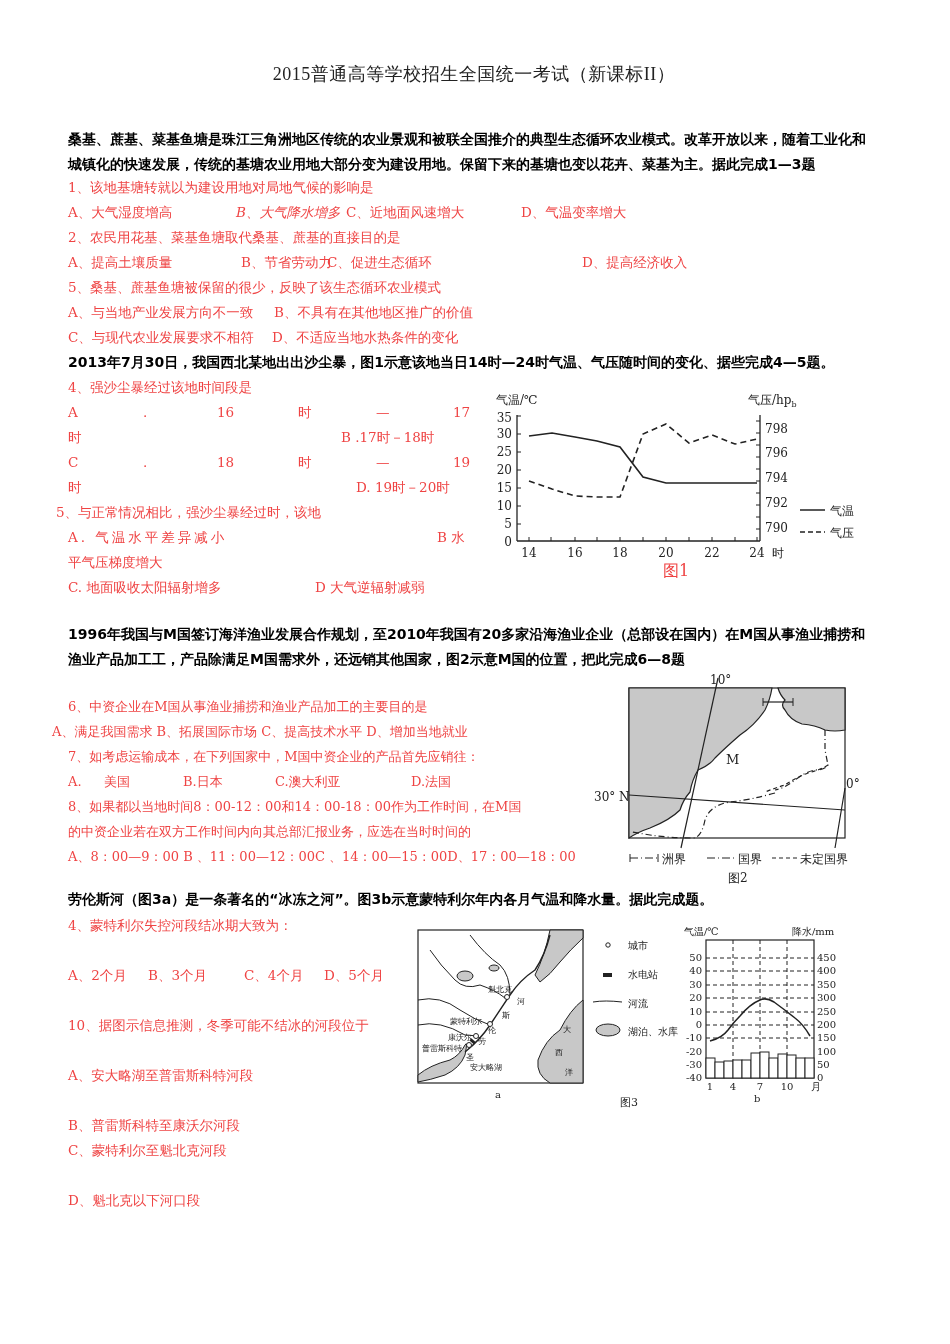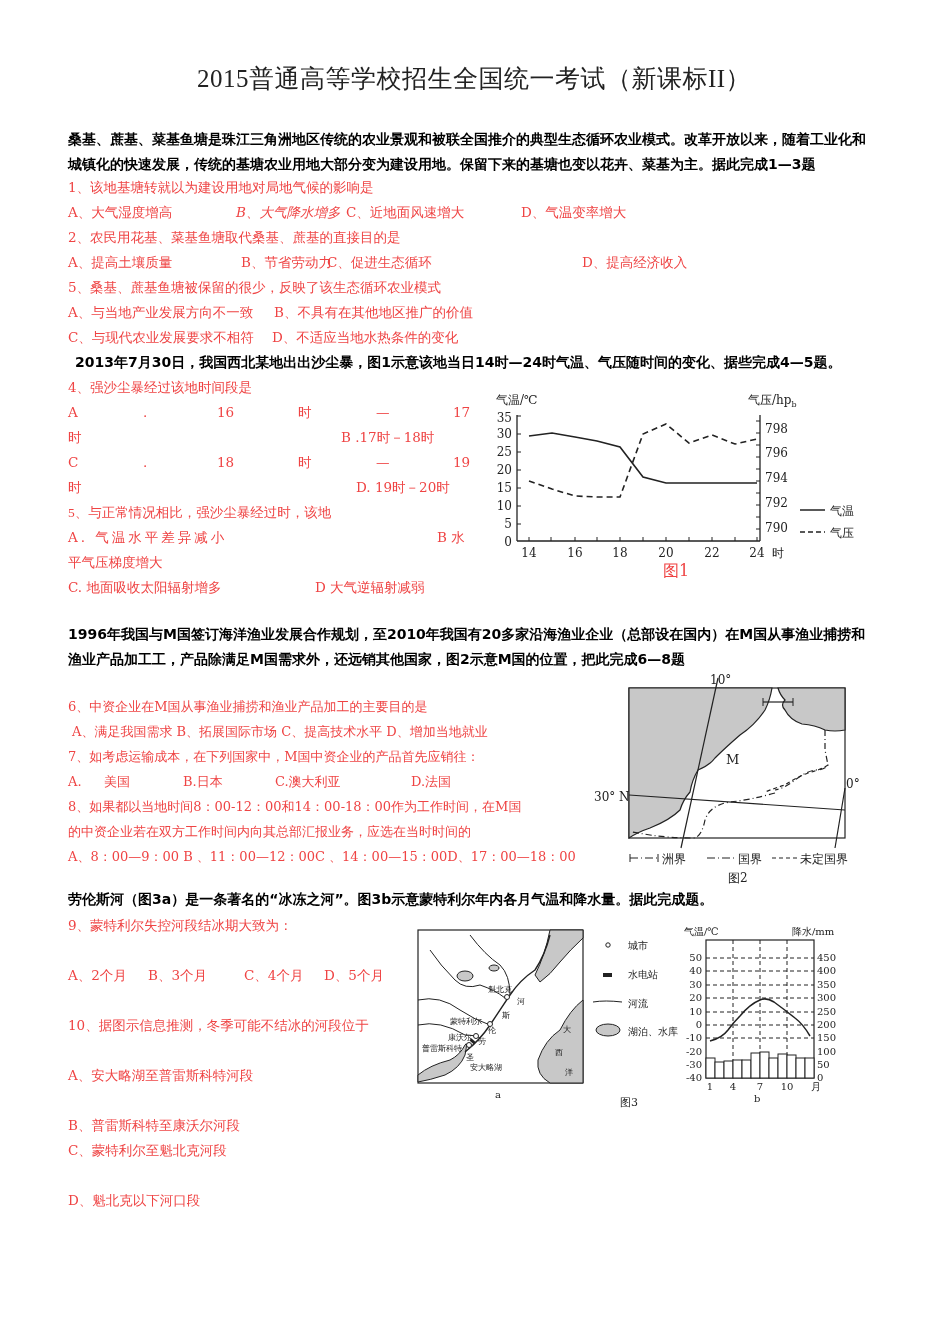--- a/index.html
+++ b/index.html
@@ -1,19 +1,19 @@
 <!DOCTYPE html>
 <html><head>
 <meta charset="utf-8">
 <style>
   html, body { margin: 0; padding: 0; background: #ffffff; }
   body { width: 950px; height: 1344px; position: relative; overflow: hidden;
          font-family: "DejaVu Serif", "Liberation Serif", serif; color: #333; }
   .abs { position: absolute; }
-  .title { left: 0; top: 62px; width: 948px; text-align: center; font-size: 25px; color: #222;
+  .title { left: 0; top: 62px; width: 948px; text-align: center; font-size: 18px; color: #222;
            font-family: "Liberation Serif", "DejaVu Serif", serif; letter-spacing: 0.5px; }
   .bold { font-family: "DejaVu Sans", sans-serif; font-weight: bold; font-size: 14px; color: #000000; line-height: 25px; }
   .q { font-size: 13.5px; line-height: 25px; color: #ef4444; white-space: nowrap; }
   .cap { font-size: 16px; color: #ef4444; }
   svg text { font-family: "DejaVu Serif", "Liberation Serif", serif; fill: #222; }
 </style>
 </head>
 <body>
 
 <div class="abs title">2015普通高等学校招生全国统一考试（新课标II）</div>
@@ -32,42 +32,42 @@
 <div class="abs q" style="left:241px; top:250px;">B、节省劳动力</div>
 <div class="abs q" style="left:327px; top:250px;">C、促进生态循环</div>
 <div class="abs q" style="left:582px; top:250px;">D、提高经济收入</div>
 
 <div class="abs q" style="left:68px; top:275px;">5、桑基、蔗基鱼塘被保留的很少，反映了该生态循环农业模式</div>
 <div class="abs q" style="left:68px; top:300px;">A、与当地产业发展方向不一致</div>
 <div class="abs q" style="left:274px; top:300px;">B、不具有在其他地区推广的价值</div>
 <div class="abs q" style="left:68px; top:325px;">C、与现代农业发展要求不相符</div>
 <div class="abs q" style="left:272px; top:325px;">D、不适应当地水热条件的变化</div>
 
-<div class="abs bold" style="left:68px; top:350px;margin-left:7px;">2013年7月30日，我国西北某地出出沙尘暴，图1示意该地当日14时—24时气温、气压随时间的变化、据些完成4—5题。</div>
+<div class="abs bold" style="left:68px; top:350px;">2013年7月30日，我国西北某地出出沙尘暴，图1示意该地当日14时—24时气温、气压随时间的变化、据些完成4—5题。</div>
 <div class="abs q" style="left:68px; top:375px;">4、强沙尘暴经过该地时间段是</div>
 
 <div class="abs q" style="left:68px; top:400px;">A</div>
 <div class="abs q" style="left:143px; top:400px;">.</div>
 <div class="abs q" style="left:217px; top:400px;">16</div>
 <div class="abs q" style="left:298px; top:400px;">时</div>
 <div class="abs q" style="left:376px; top:400px;">—</div>
 <div class="abs q" style="left:453px; top:400px;">17</div>
 <div class="abs q" style="left:68px; top:425px;">时</div>
 <div class="abs q" style="left:341px; top:425px;">B .17时－18时</div>
 
 <div class="abs q" style="left:68px; top:450px;">C</div>
 <div class="abs q" style="left:143px; top:450px;">.</div>
 <div class="abs q" style="left:217px; top:450px;">18</div>
 <div class="abs q" style="left:298px; top:450px;">时</div>
 <div class="abs q" style="left:376px; top:450px;">—</div>
 <div class="abs q" style="left:453px; top:450px;">19</div>
 <div class="abs q" style="left:68px; top:475px;">时</div>
 <div class="abs q" style="left:356px; top:475px;">D. 19时－20时</div>
 
-<div class="abs q" style="left:68px; top:500px;font-family:Liberation Serif, serif;">5、与正常情况相比，强沙尘暴经过时，该地</div>
+<div class="abs q" style="left:56px; top:500px;">5、与正常情况相比，强沙尘暴经过时，该地</div>
 <div class="abs q" style="left:68px; top:525px; letter-spacing:3px;">A. 气温水平差异减小</div>
 <div class="abs q" style="left:437px; top:525px;">B 水</div>
 <div class="abs q" style="left:68px; top:550px;">平气压梯度增大</div>
 <div class="abs q" style="left:68px; top:575px;">C. 地面吸收太阳辐射增多</div>
 <div class="abs q" style="left:315px; top:575px;">D 大气逆辐射减弱</div>
 
 <svg class="abs" style="left:480px; top:385px;" width="400" height="200" viewBox="0 0 400 200">
   <text x="16" y="19" font-size="12">气温/℃</text>
   <text x="268" y="19" font-size="12">气压/hp<tspan font-size="8" dy="3">b</tspan></text>
 
@@ -141,21 +141,21 @@
   <text x="350" y="130" font-size="12">气温</text>
   <line x1="320" y1="147" x2="345" y2="147" stroke="#222" stroke-width="1.5" stroke-dasharray="5,3"></line>
   <text x="350" y="152" font-size="12">气压</text>
 </svg>
 <div class="abs cap" style="left:663px; top:561px;">图1</div>
 
 <div class="abs bold" style="left:68px; top:622px;">1996年我国与M国签订海洋渔业发展合作规划，至2010年我国有20多家沿海渔业企业（总部设在国内）在M国从事渔业捕捞和</div>
 <div class="abs bold" style="left:68px; top:647px;">渔业产品加工工，产品除满足M国需求外，还远销其他国家，图2示意M国的位置，把此完成6—8题</div>
 
 <div class="abs q" style="left:68px; top:694px; font-size:13px;">6、中资企业在M国从事渔业捕捞和渔业产品加工的主要目的是</div>
-<div class="abs q" style="left:72px; top:719px; font-size:13px;">A、满足我国需求 B、拓展国际市场 C、提高技术水平  D、增加当地就业</div>
+<div class="abs q" style="left:52px; top:719px; font-size:13px;">A、满足我国需求 B、拓展国际市场 C、提高技术水平  D、增加当地就业</div>
 <div class="abs q" style="left:68px; top:744px; font-size:13px;">7、如考虑运输成本，在下列国家中，M国中资企业的产品首先应销往：</div>
 <div class="abs q" style="left:68px; top:769px; font-size:13px;">A.</div>
 <div class="abs q" style="left:104px; top:769px; font-size:13px;">美国</div>
 <div class="abs q" style="left:183px; top:769px; font-size:13px;">B.日本</div>
 <div class="abs q" style="left:275px; top:769px; font-size:13px;">C.澳大利亚</div>
 <div class="abs q" style="left:411px; top:769px; font-size:13px;">D.法国</div>
 <div class="abs q" style="left:68px; top:794px; font-size:13px;">8、如果都以当地时间8：00-12：00和14：00-18：00作为工作时间，在M国</div>
 <div class="abs q" style="left:68px; top:819px; font-size:13px;">的中资企业若在双方工作时间内向其总部汇报业务，应选在当时时间的</div>
 <div class="abs q" style="left:68px; top:844px; font-size:13px;">A、8：00—9：00 B 、11：00—12：00C 、14：00—15：00D、17：00—18：00</div>
 
@@ -188,21 +188,21 @@
     <line x1="78" y1="184" x2="78" y2="192" stroke="#222"></line>
   <text x="82" y="193" font-size="12">洲界</text>
   <line x1="127" y1="188" x2="155" y2="188" stroke="#222" stroke-width="1.2" stroke-dasharray="8,3,1,3"></line>
   <text x="158" y="193" font-size="12">国界</text>
   <line x1="192" y1="188" x2="217" y2="188" stroke="#222" stroke-width="1.2" stroke-dasharray="4,3"></line>
   <text x="220" y="193" font-size="12">未定国界</text>
   <text x="148" y="212" font-size="12">图2</text>
 </svg>
 
 <div class="abs bold" style="left:68px; top:887px;">劳伦斯河（图3a）是一条著名的“冰冻之河”。图3b示意蒙特利尔年内各月气温和降水量。据此完成题。</div>
-<div class="abs q" style="left:68px; top:913px;">9、蒙特利尔失控河段结冰期大致为：</div>
+<div class="abs q" style="left:68px; top:913px;">4、蒙特利尔失控河段结冰期大致为：</div>
 <div class="abs q" style="left:68px; top:963px;">A、2个月</div>
 <div class="abs q" style="left:148px; top:963px;">B、3个月</div>
 <div class="abs q" style="left:244px; top:963px;">C、4个月</div>
 <div class="abs q" style="left:324px; top:963px;">D、5个月</div>
 <div class="abs q" style="left:68px; top:1013px;">10、据图示信息推测，冬季可能不结冰的河段位于</div>
 <div class="abs q" style="left:68px; top:1063px;">A、安大略湖至普雷斯科特河段</div>
 <div class="abs q" style="left:68px; top:1113px;">B、普雷斯科特至康沃尔河段</div>
 <div class="abs q" style="left:68px; top:1138px;">C、蒙特利尔至魁北克河段</div>
 <div class="abs q" style="left:68px; top:1188px;">D、魁北克以下河口段</div>
 

